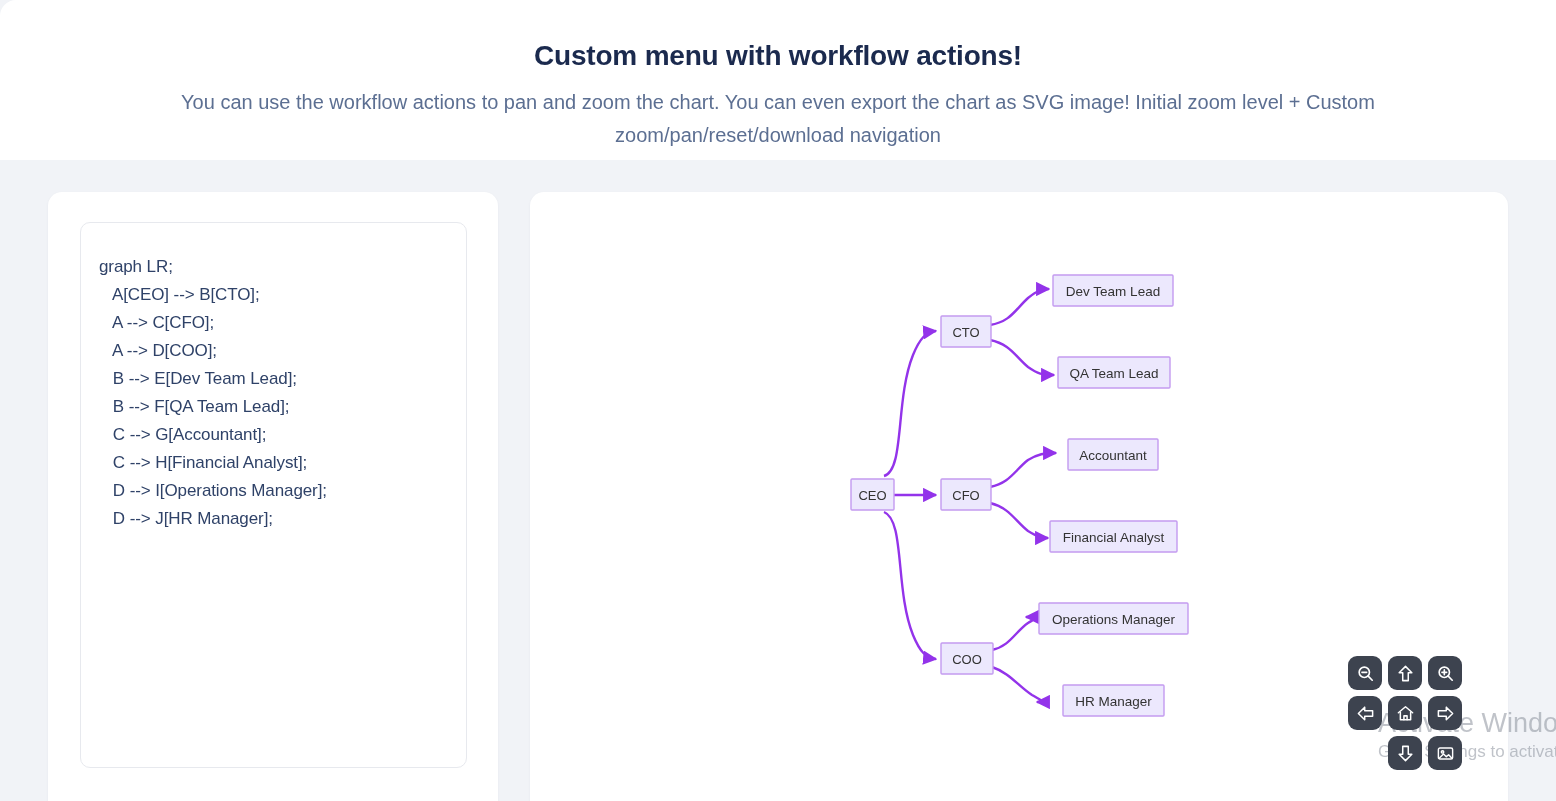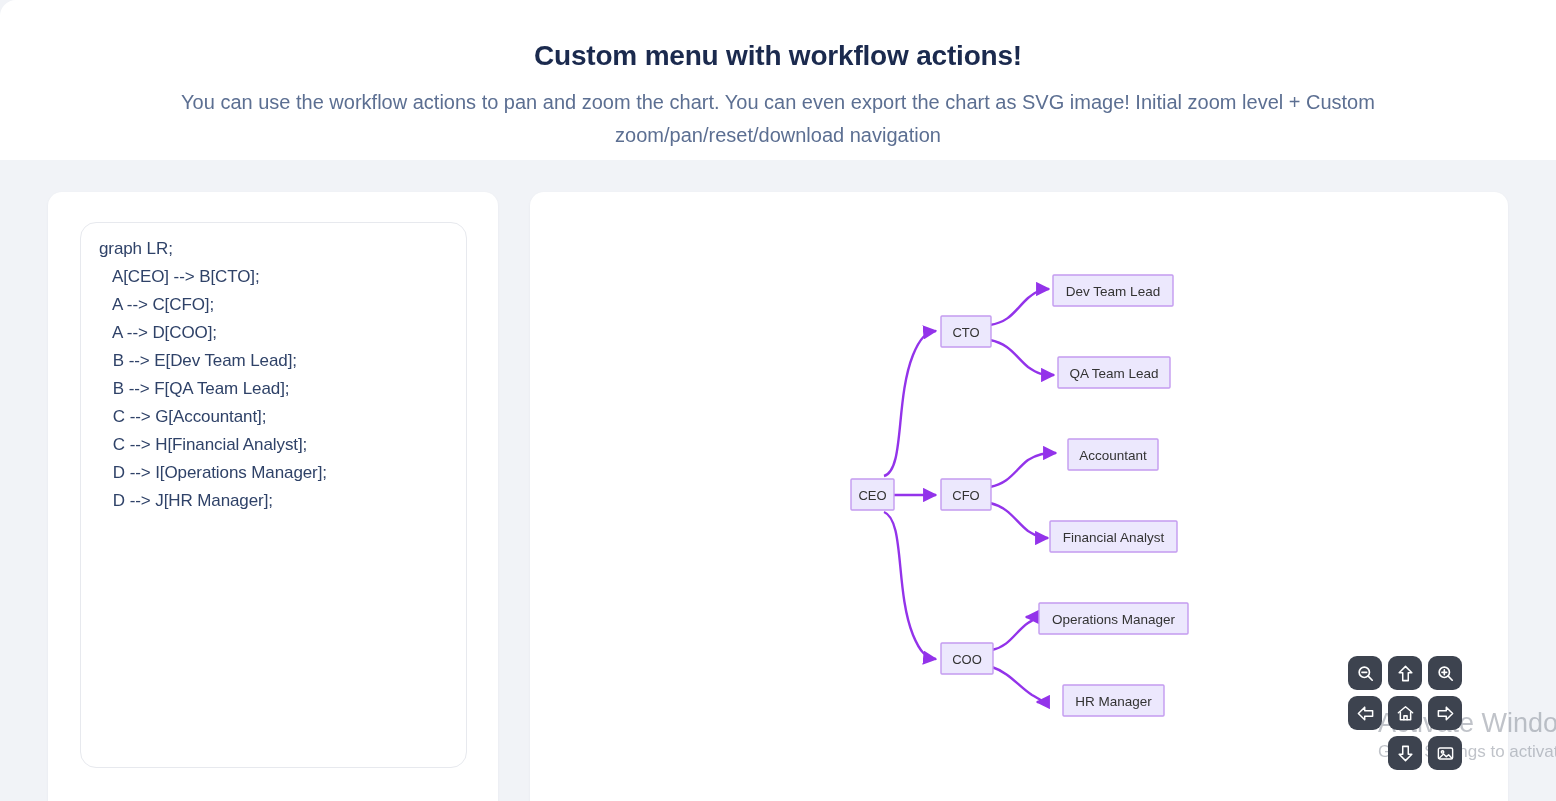--- a/index.html
+++ b/index.html
@@ -54,22 +54,22 @@
   }
   .panel-left  { left: 48px;  top: 192px; width: 450px; height: 640px; }
   .panel-right { left: 530px; top: 192px; width: 978px; height: 640px; }
 
   .editor-box {
     position: absolute;
     left: 32px; top: 30px;
     width: 387px; height: 546px;
     background: #ffffff;
     border: 1px solid #e7e9ee;
-    border-radius: 16px;
-    padding: 12px 18px 0 18px;
+    border-radius: 10px;
+    padding: 30px 18px 0 18px;
     overflow: hidden;
   }
   .code {
     margin: 0;
     font-family: "Liberation Sans", sans-serif;
     font-size: 17px;
     line-height: 28px;
     color: #2f4268;
     white-space: pre;
     letter-spacing: -0.1px;

